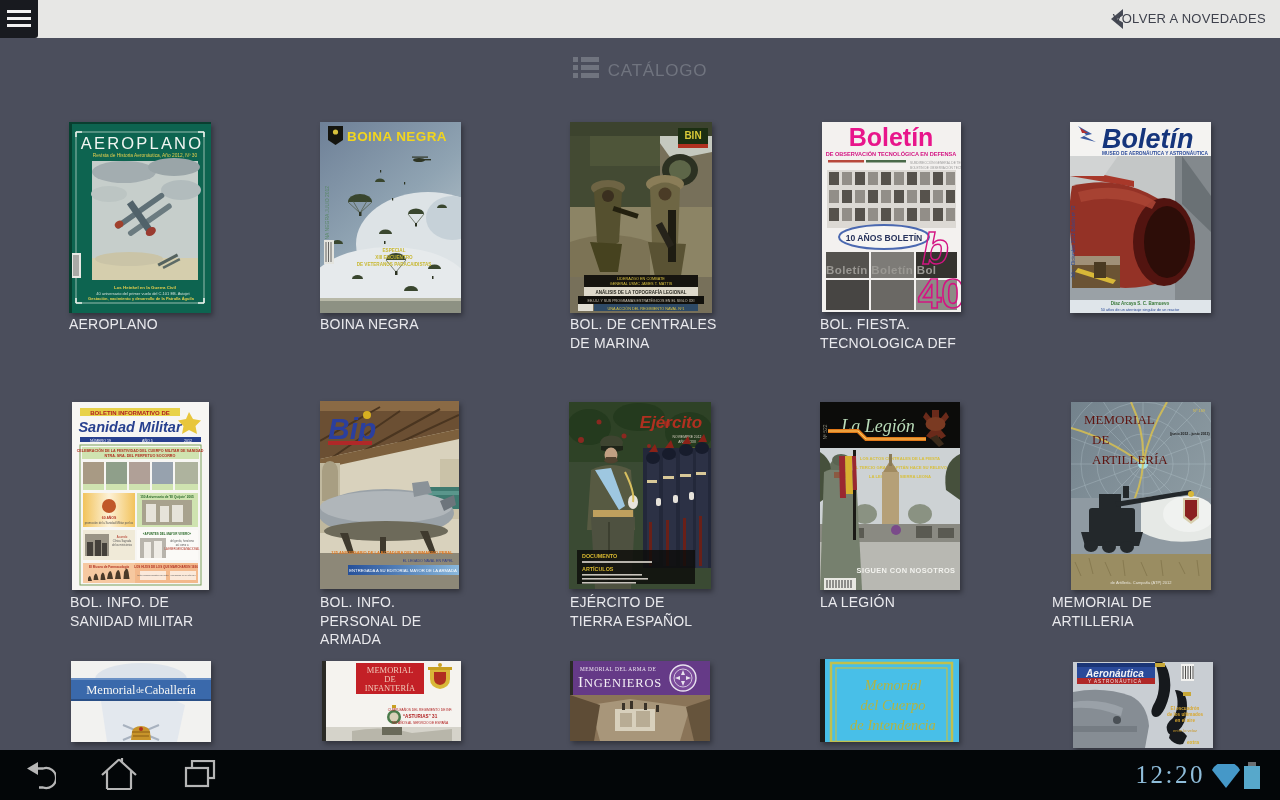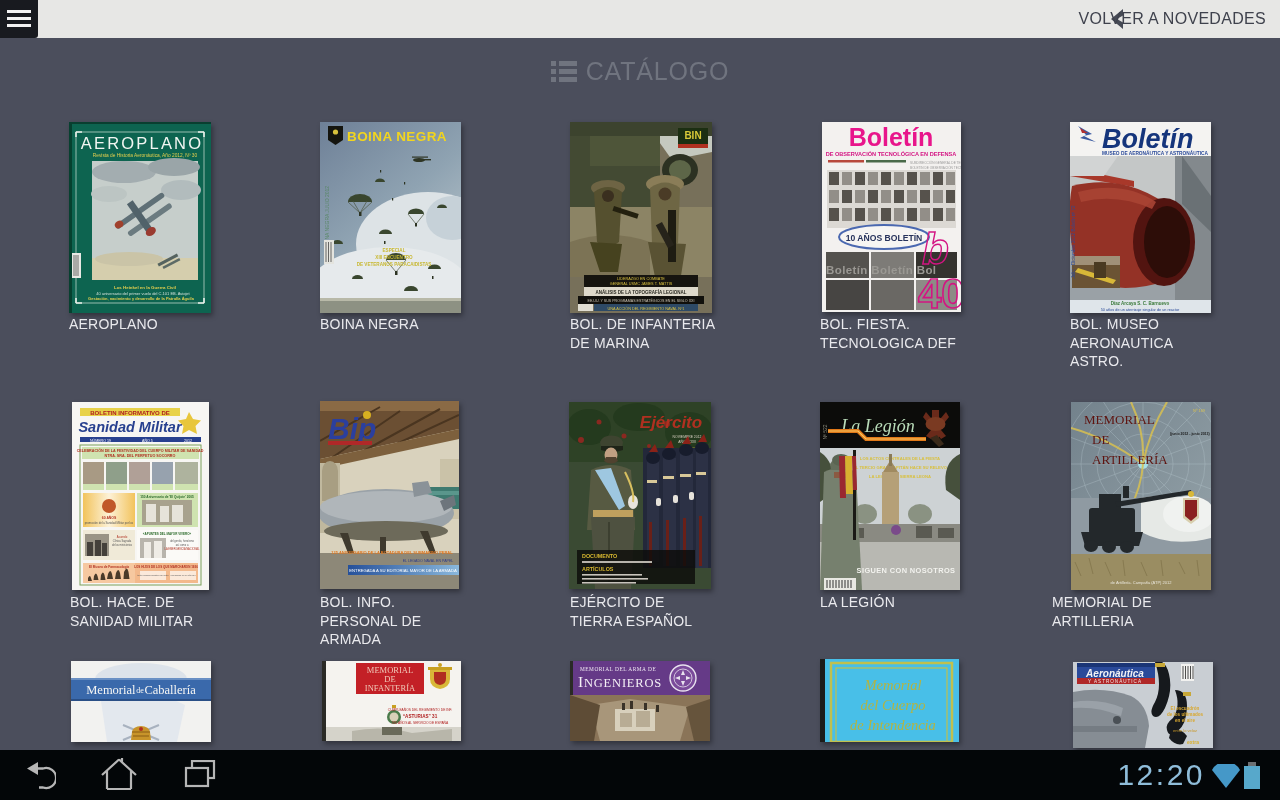--- a/index.html
+++ b/index.html
@@ -3,29 +3,29 @@
 <meta charset="utf-8">
 <style>
   html,body{margin:0;padding:0;background:#000;}
   #screen{position:relative;width:1280px;height:800px;overflow:hidden;
     background:#4b4e5c;font-family:"Liberation Sans",sans-serif;}
   
   #topbar{position:absolute;left:0;top:0;width:1280px;height:38px;background:#e7e7e5;}
   #hamb{position:absolute;left:0;top:0;width:38px;height:38px;background:#181a1f;border-radius:0 0 3px 0;}
   #hamb div{position:absolute;left:7px;width:24px;height:3px;background:#f2f2f2;}
   #volver{position:absolute;right:14px;top:0;height:38px;line-height:38px;
-    color:#3f424d;font-size:16px;letter-spacing:0.3px;}
+    color:#3f424d;font-size:13px;letter-spacing:0.3px;}
   
   #pagetitle{position:absolute;left:0;top:57px;width:1280px;text-align:center;
-    color:#70747f;font-size:25px;letter-spacing:0.8px;}
+    color:#70747f;font-size:17px;letter-spacing:0.8px;}
   .cap{position:absolute;color:#e9e9ed;font-size:14px;line-height:18.7px;white-space:pre-line;letter-spacing:0.2px;}
   .cov{position:absolute;box-shadow:2px 3px 5px rgba(0,0,0,0.35);}
   
   #navbar{position:absolute;left:0;top:750px;width:1280px;height:50px;background:#030608;}
-  #clock{position:absolute;right:75px;top:8px;line-height:33px;color:#8fbdda;font-size:30px;letter-spacing:2.5px;}
+  #clock{position:absolute;right:75px;top:8px;line-height:33px;color:#8fbdda;font-size:25px;letter-spacing:2.5px;font-family:Liberation Serif, serif;}
 </style>
 </head>
 <body>
 <div id="screen">
 
   <div id="topbar">
     <div id="hamb">
         <div style="top:10px"></div>
         <div style="top:17px"></div>
         <div style="top:24px"></div>
@@ -676,29 +676,26 @@
       <text x="112" y="48" text-anchor="middle">El escuadrón</text>
       <text x="112" y="54" text-anchor="middle">de los ultimados</text>
       <text x="112" y="60" text-anchor="middle">en el aire</text>
     </g>
     <text x="112" y="70" font-size="4" fill="#c89828" text-anchor="middle">entre lo veloz</text>
     <text x="120" y="82" font-size="5" font-weight="bold" fill="#d8b030" text-anchor="middle">extra</text>
   </svg>
 
   <div class="cap" style="left:69px;top:315px">AEROPLANO</div>
   <div class="cap" style="left:320px;top:315px">BOINA NEGRA</div>
-  <div class="cap" style="left:570px;top:315px">BOL. DE INFANTERIA
+  <div class="cap" style="left:570px;top:315px">BOL. DE CENTRALES
 DE MARINA</div>
   <div class="cap" style="left:820px;top:315px">BOL. FIESTA.
 TECNOLOGICA DEF</div>
-  <div class="cap" style="left:1070px;top:315px">BOL. MUSEO
-AERONAUTICA
-ASTRO.</div>
-
-  <div class="cap" style="left:70px;top:593px">BOL. HACE. DE
+
+  <div class="cap" style="left:70px;top:593px">BOL. INFO. DE
 SANIDAD MILITAR</div>
   <div class="cap" style="left:570px;top:593px">EJÉRCITO DE
 TIERRA ESPAÑOL</div>
   <div class="cap" style="left:320px;top:593px">BOL. INFO.
 PERSONAL DE
 ARMADA</div>
   <div class="cap" style="left:820px;top:593px">LA LEGIÓN</div>
   <div class="cap" style="left:1052px;top:593px">MEMORIAL DE
 ARTILLERIA</div>
 

